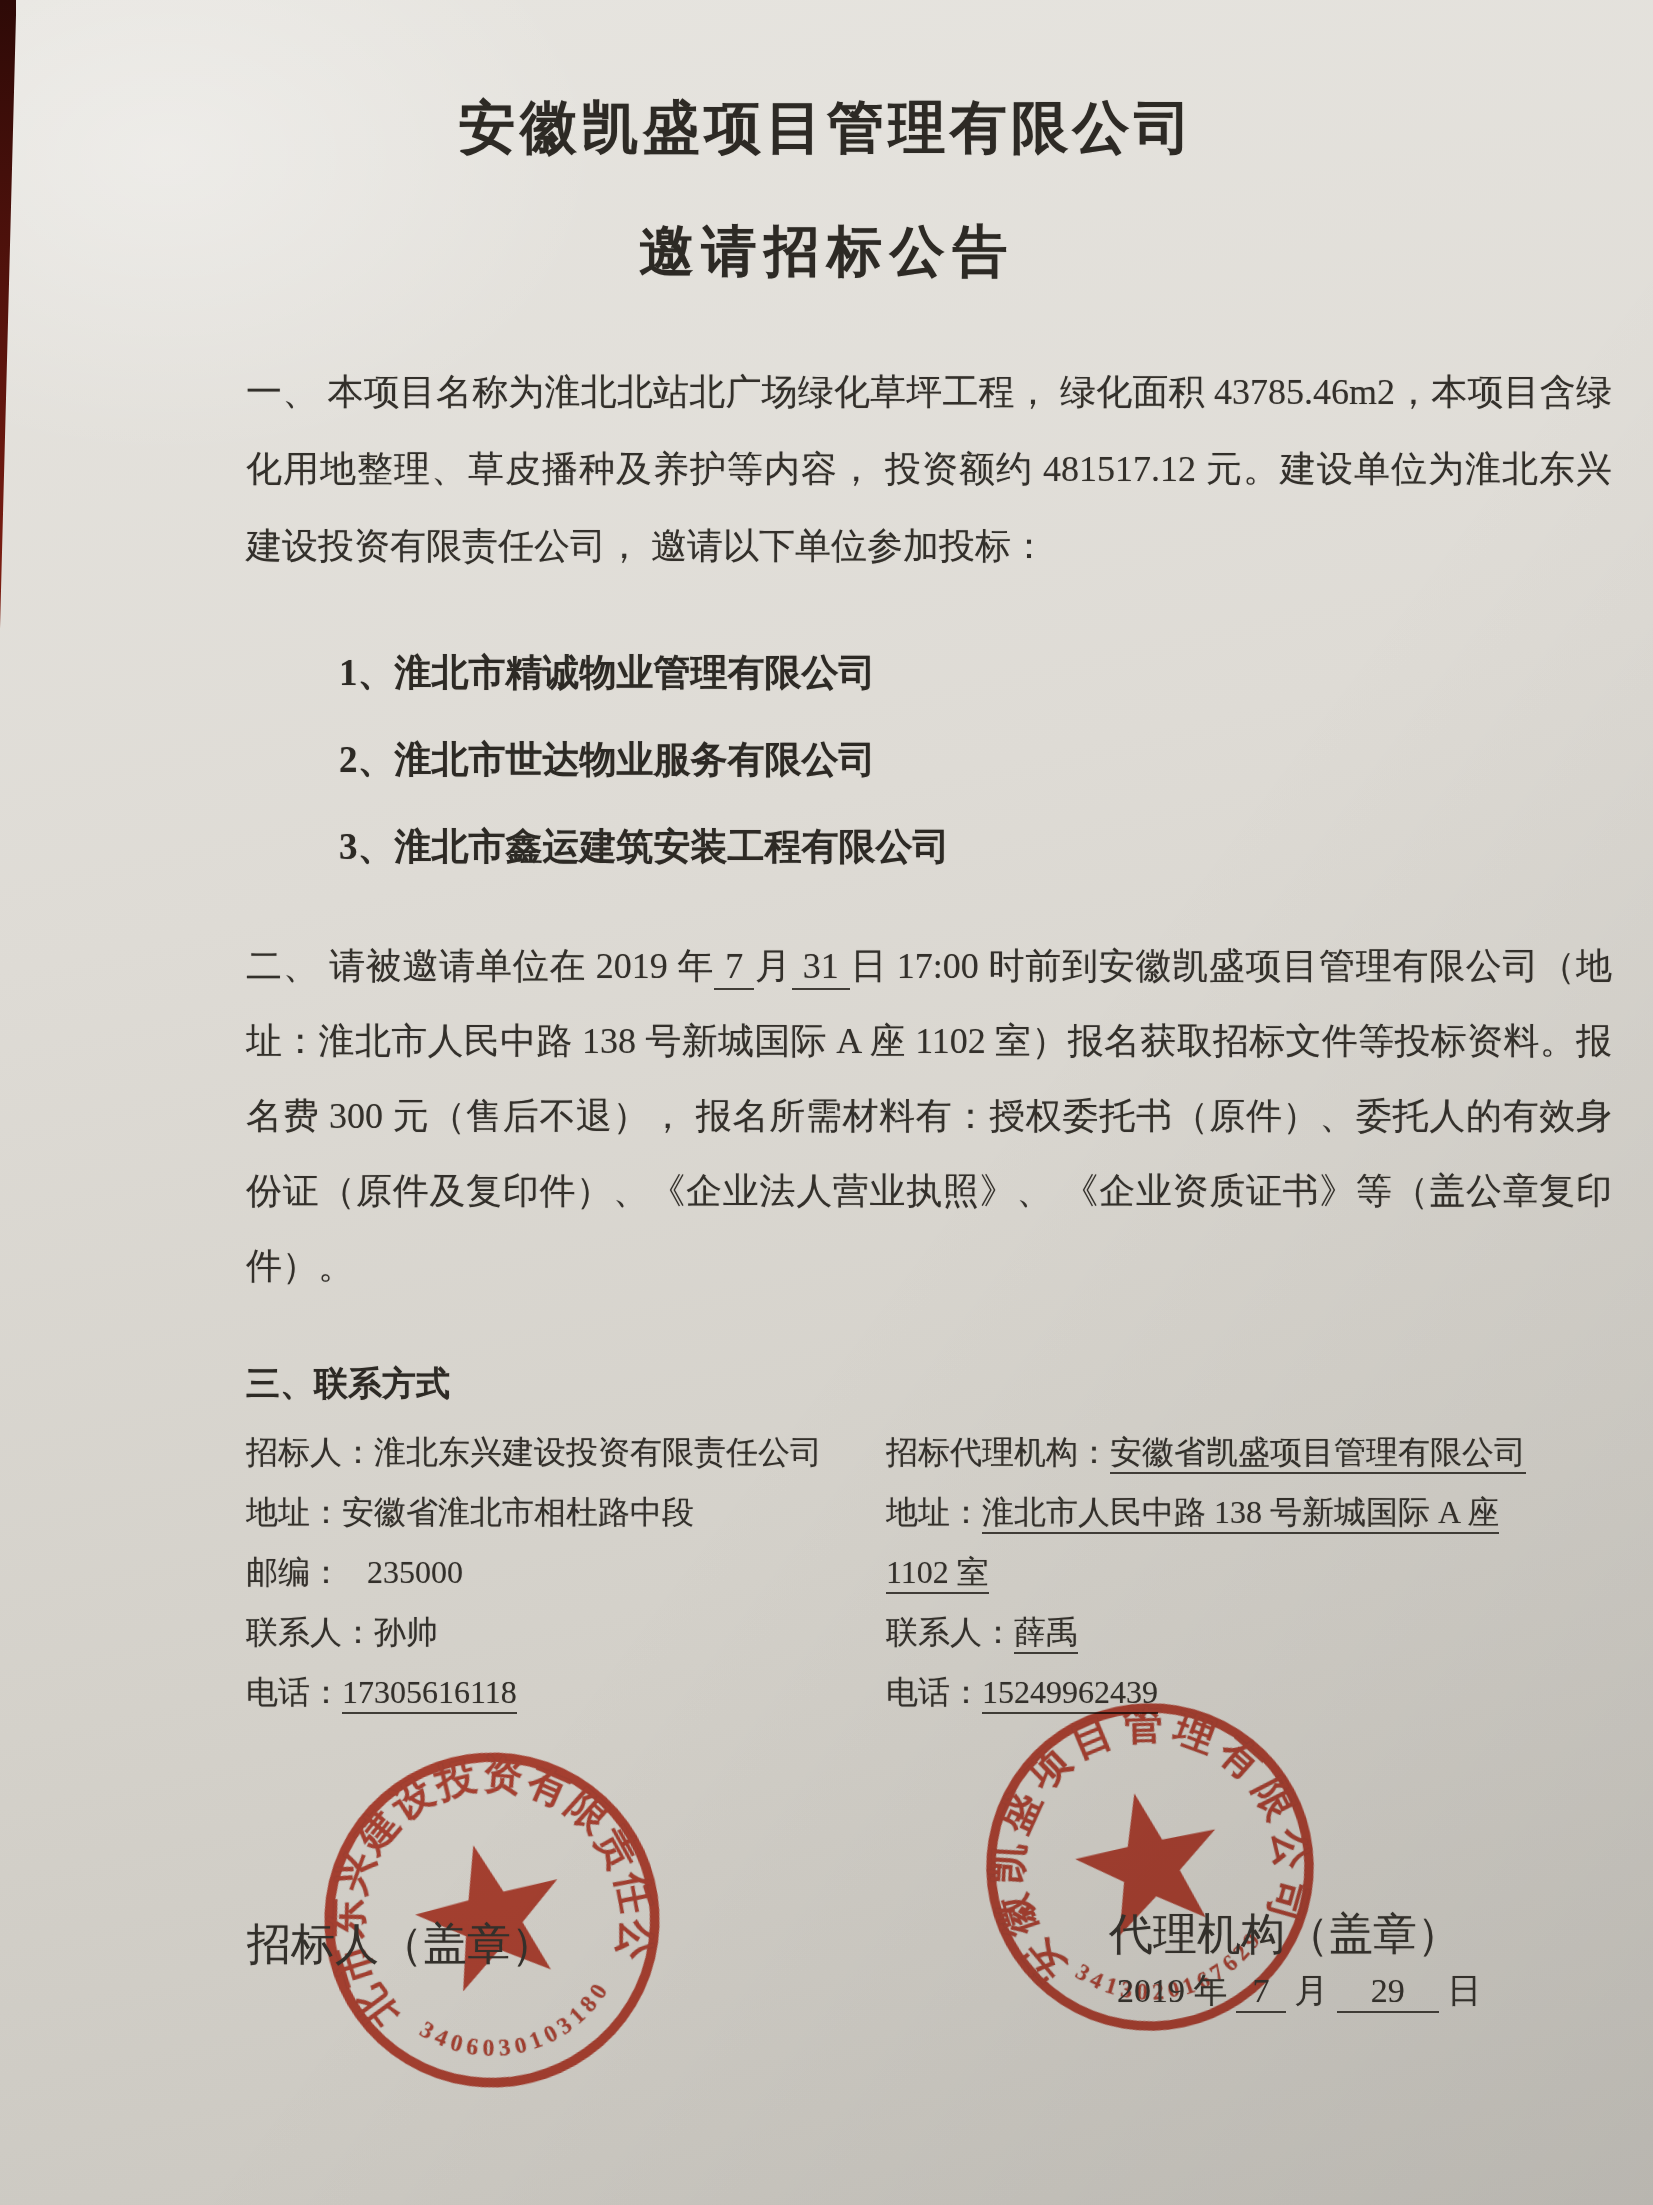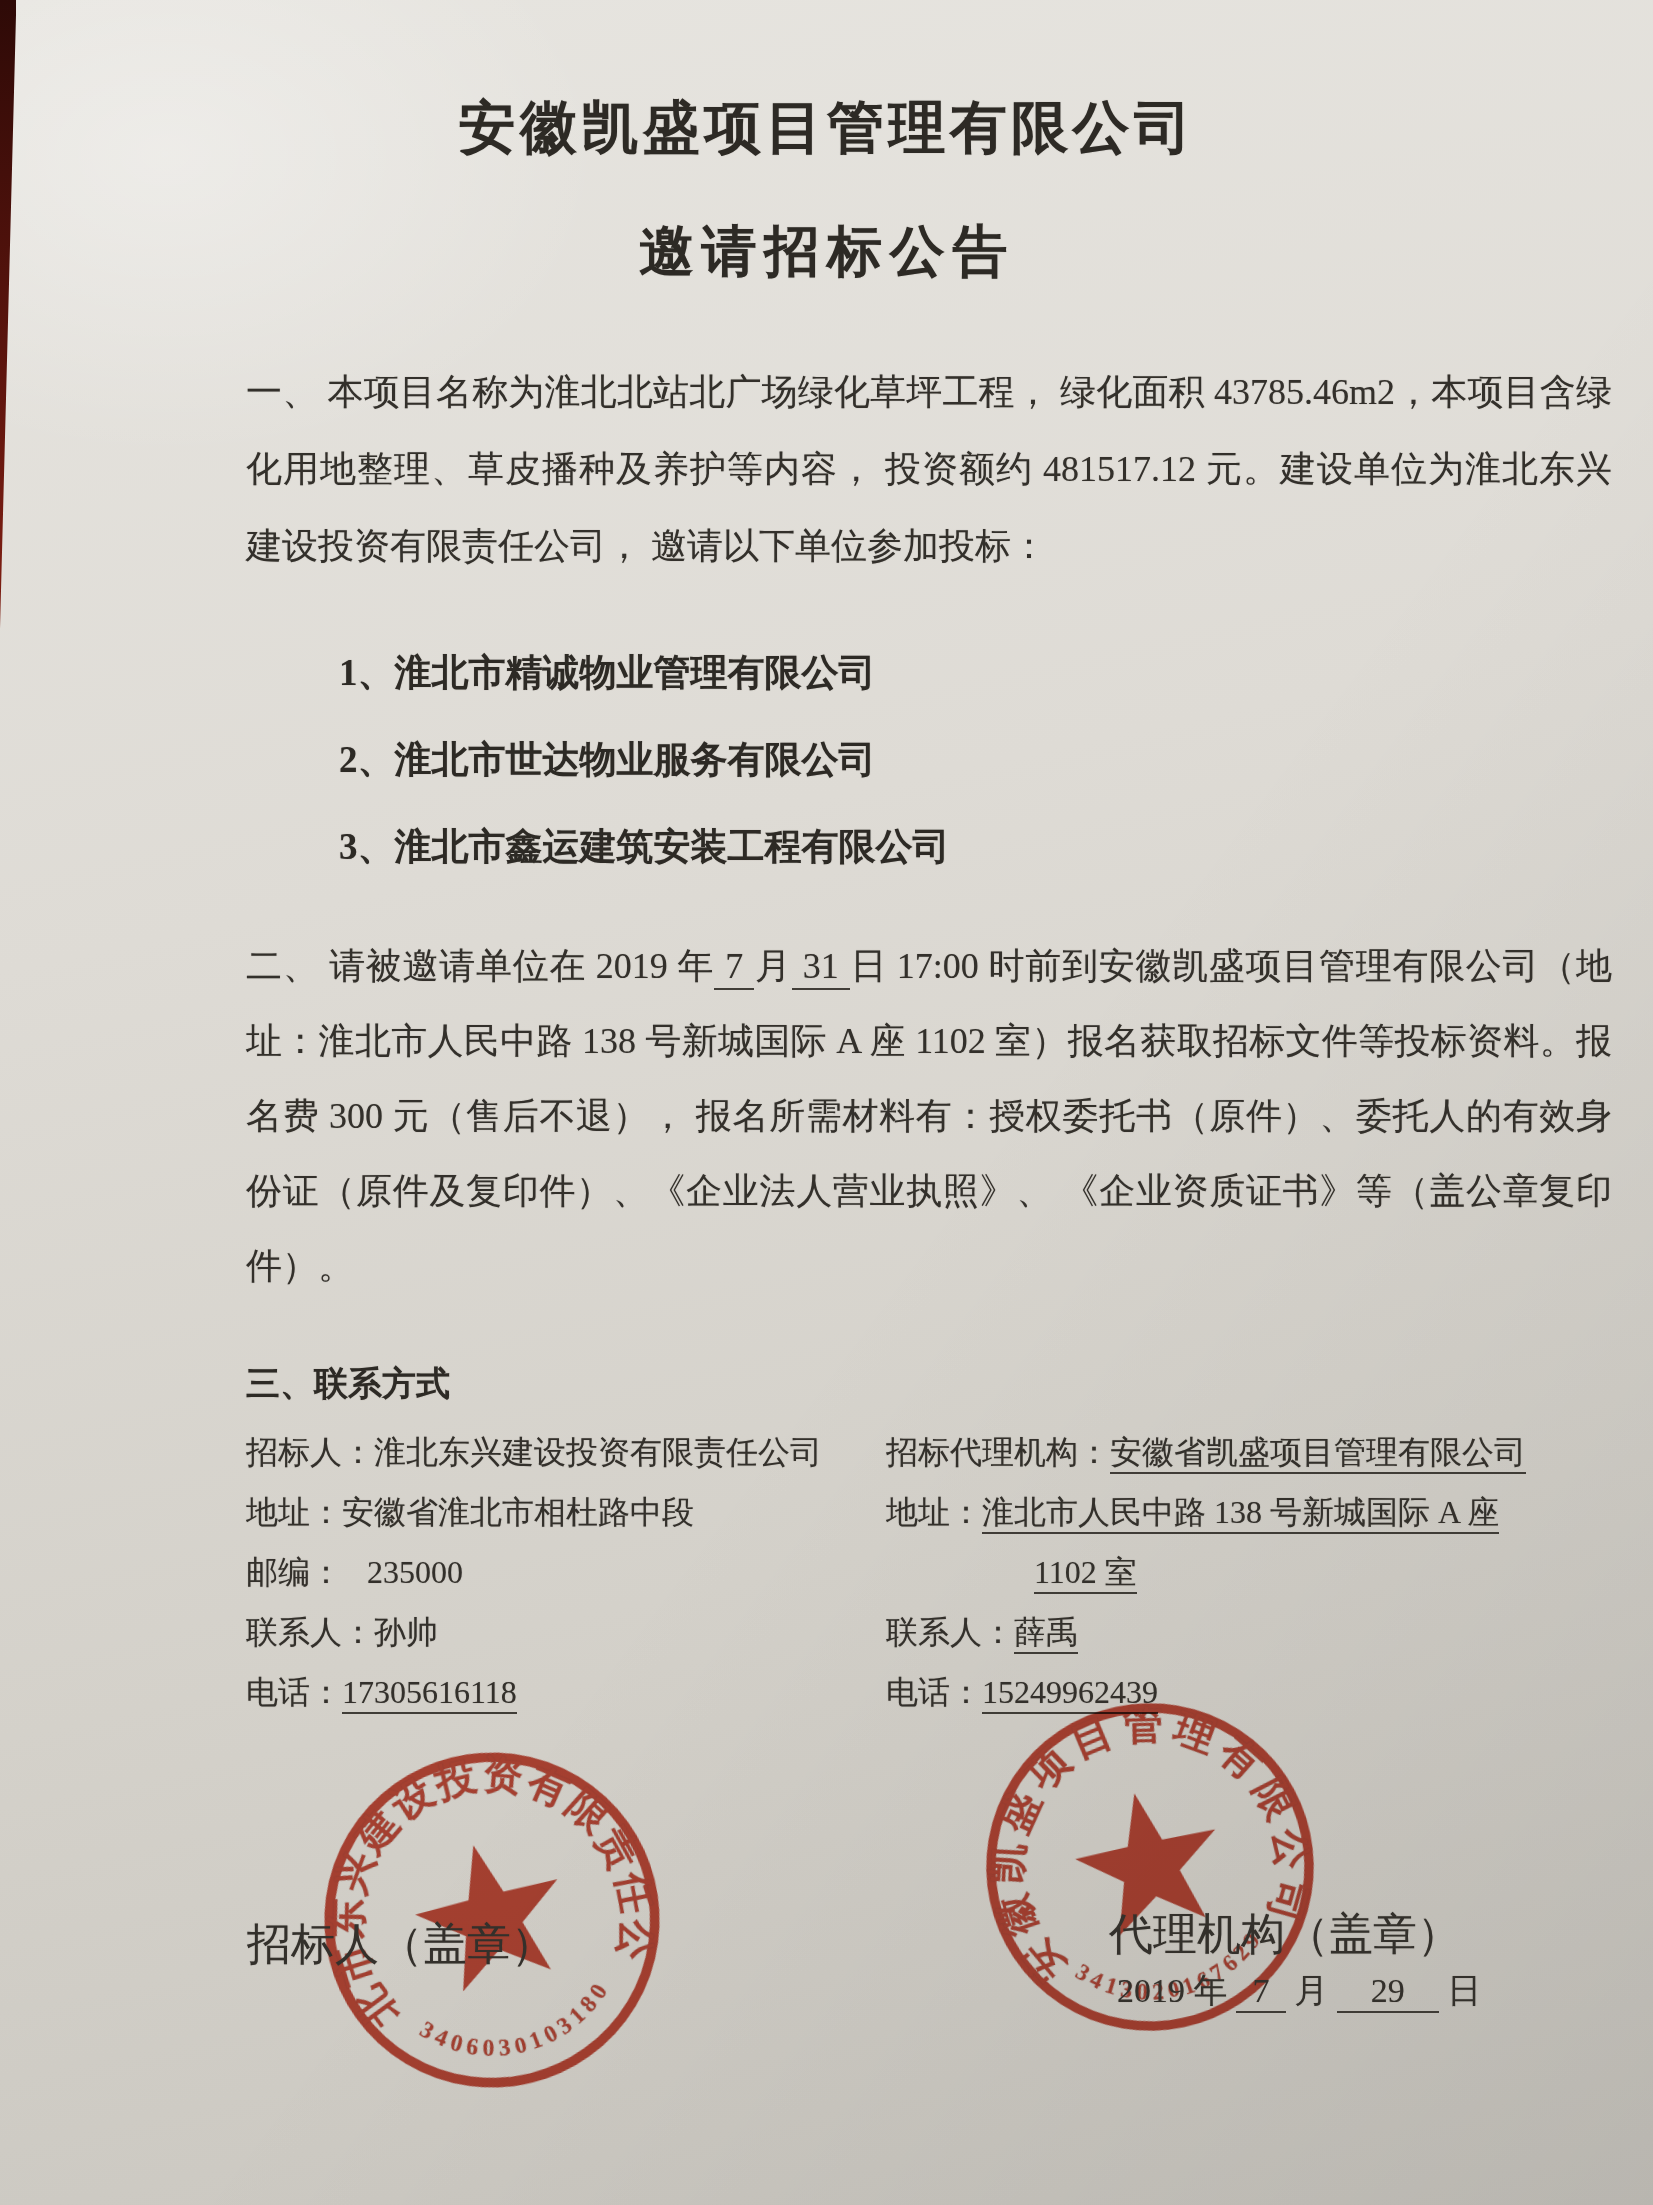--- a/index.html
+++ b/index.html
@@ -35,21 +35,21 @@
   .invitee:first-child{margin-top:63px;}
   .contact-heading{
     margin:57px 79px 0 246px;
     font-size:34px;font-weight:bold;color:#2d2a25;
   }
   .contact{margin:15.3px 77px 0 246px;font-size:32px;line-height:60px;}
   .crow{display:flex;align-items:baseline;}
   .col-l{width:640px;flex:none;}
   .col-r{flex:1;}
   .zip-val{margin-left:25px;}
-  .addr2{margin-left:148px;}
+  .addr2{}
   .u{border-bottom:2.7px solid rgba(48,44,39,.9);padding-bottom:2.2px;}
   .iu{border-bottom:2.7px solid rgba(48,44,39,.9);padding:0 11px 2.2px;}
   .footer{position:absolute;left:0;top:1712px;width:100%;height:493px;}
   .seal-label{position:absolute;font-size:44px;white-space:nowrap;color:#33302b;}
   .seal-label.bidder{left:247px;top:203px;}
   .seal-label.agency{left:1109px;top:193px;}
   .date-line{position:absolute;left:1117px;top:256px;font-size:34px;white-space:nowrap;}
   .blank{border-bottom:2.7px solid rgba(48,44,39,.9);padding:0 16.4px 2.2px;}
   .blank.wide{padding:0 34px 2.2px;}
   .stamp{

